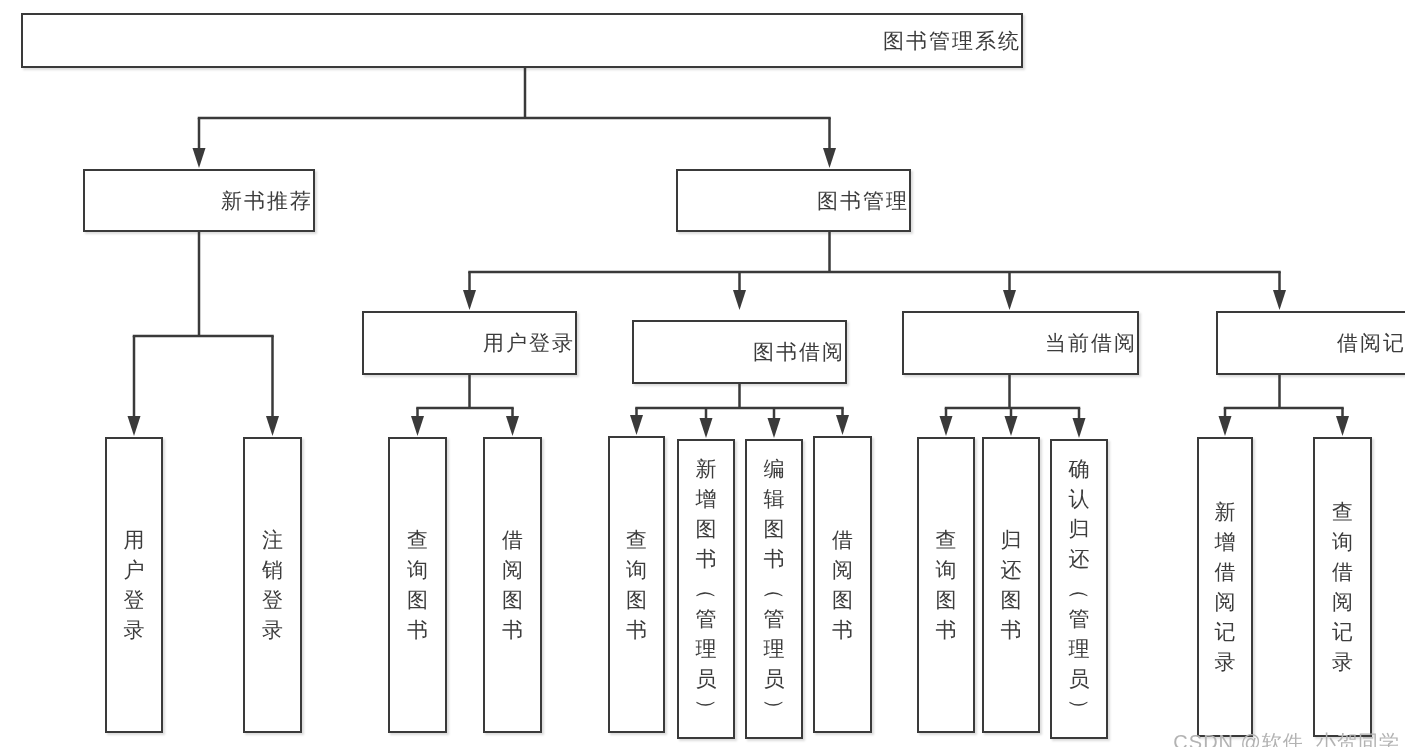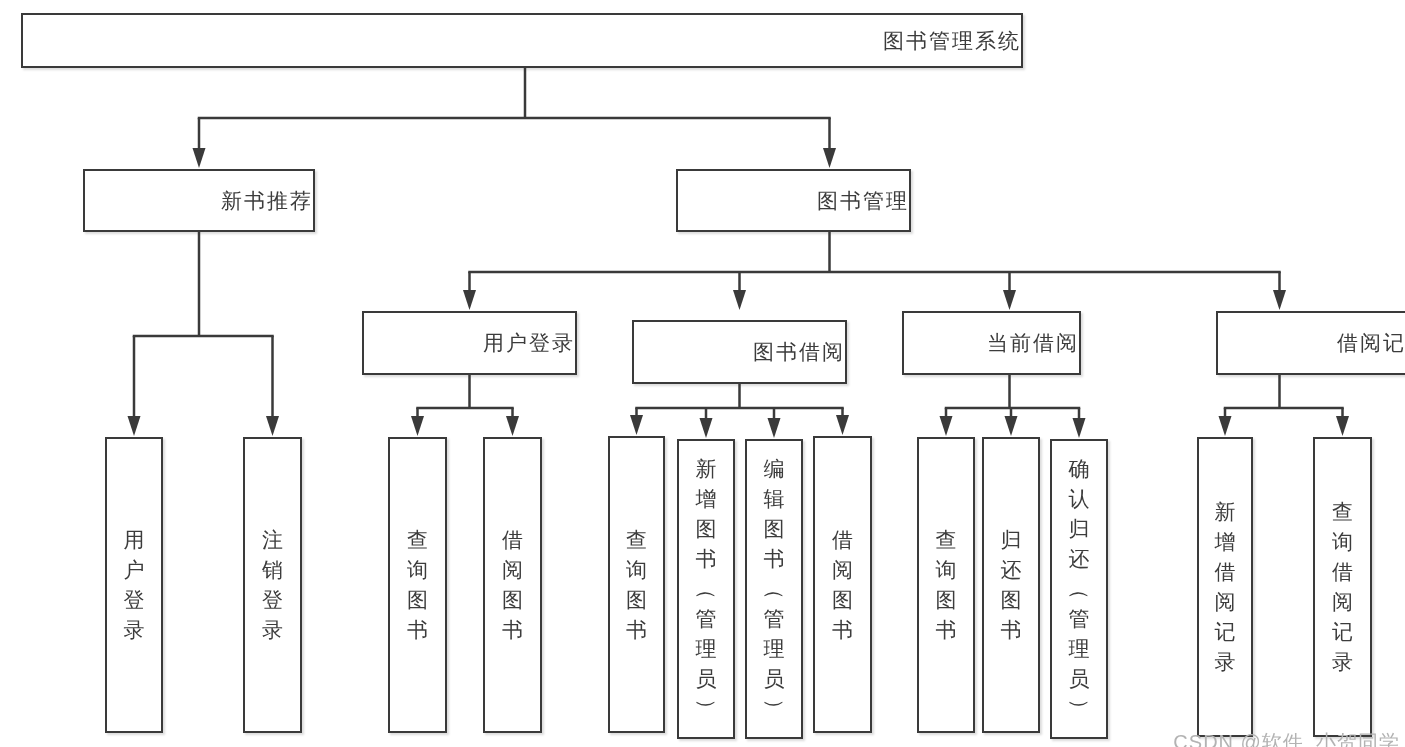--- a/index.html
+++ b/index.html
@@ -193,21 +193,21 @@
         </div>
       </div>
       <div class="box v-box" style="left: 813px; top: 436px; width: 59px; height: 297px;">
         <div class="v-text">
           <div class="v-char">借</div>
           <div class="v-char">阅</div>
           <div class="v-char">图</div>
           <div class="v-char">书</div>
         </div>
       </div>
-      <div class="box h-box" style="left: 902px; top: 311px; width: 179px; height: 64px;">
+      <div class="box h-box" style="left: 902px; top: 311px; width: 237px; height: 64px;">
         <span>当前借阅</span>
       </div>
       <div class="box v-box" style="left: 917px; top: 437px; width: 58px; height: 296px;">
         <div class="v-text">
           <div class="v-char">查</div>
           <div class="v-char">询</div>
           <div class="v-char">图</div>
           <div class="v-char">书</div>
         </div>
       </div>

